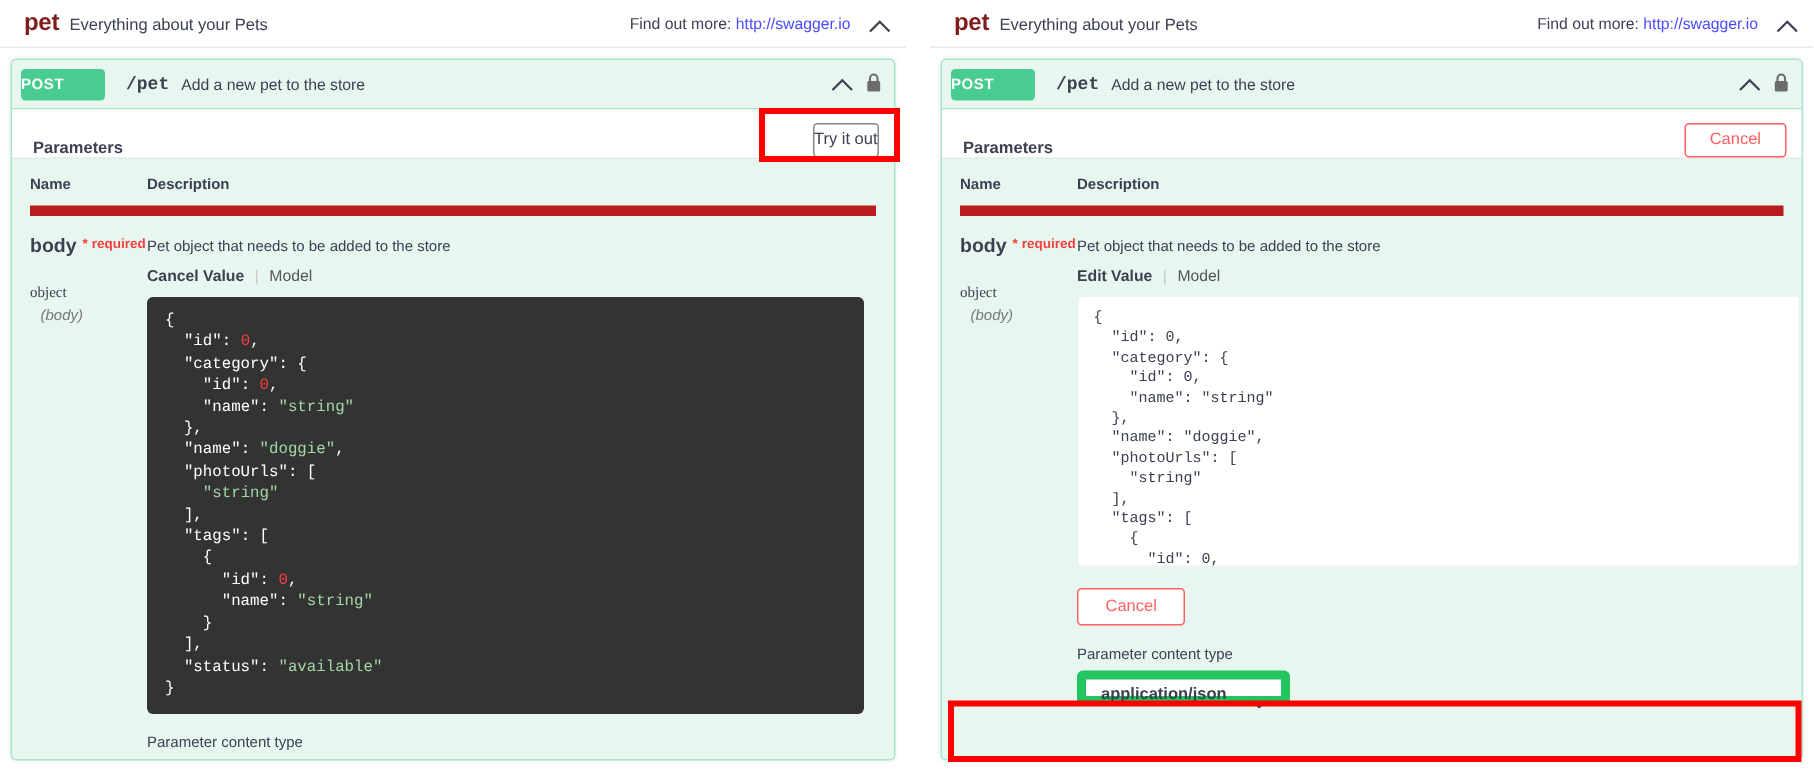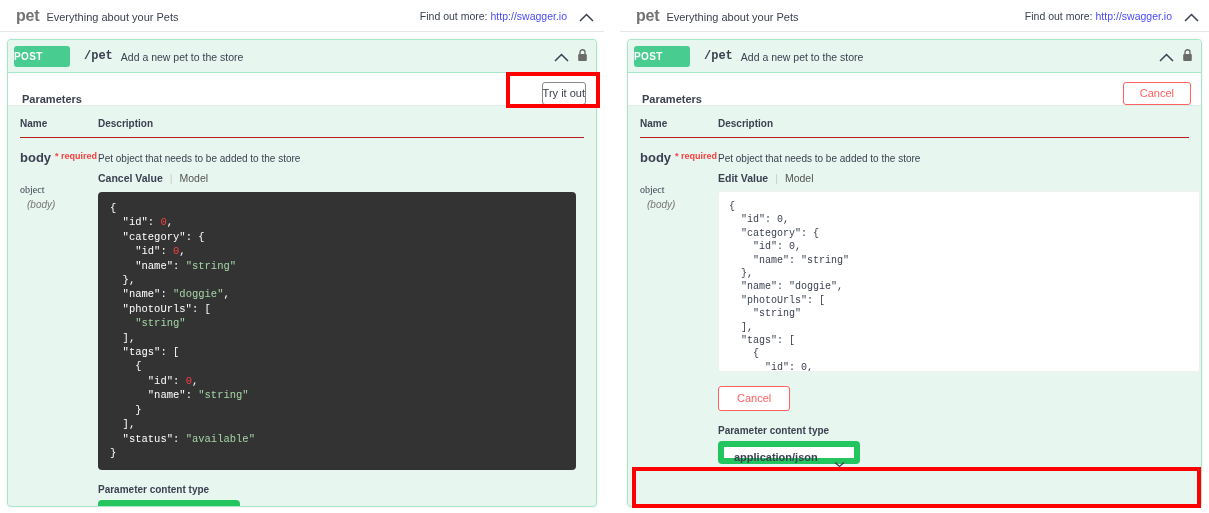--- a/index.html
+++ b/index.html
@@ -38,21 +38,21 @@
     height: 32px;
     display: flex;
     align-items: center;
     border-bottom: 1px solid #e8e8e8;
     padding: 0 10px 0 16px;
     box-sizing: border-box;
   }
   .tag-name {
     font-size: 16px;
     font-weight: bold;
-    color: #737373;
+    color: #7f1d1d;
     letter-spacing: -0.2px;
   }
   .tag-desc {
     font-size: 11px;
     color: #3b4151;
     margin-left: 7px;
     position: relative;
     top: 1px;
   }
   .tag-spacer { flex: 1 1 auto; }
@@ -169,21 +169,21 @@
   .op-body {
     padding: 0;
     background: #e8f6f0;
     position: relative;
     height: 399px;
     box-sizing: border-box;
   }
   .table-head {
     display: flex;
     padding: 12px 0 8px 0;
-    border-bottom: 1px solid #b91c1c;
+    border-bottom: 7px solid #b91c1c;
     margin: 0 12px;
   }
   .col-name  { width: 78px; flex: 0 0 78px; }
   .col-desc  { flex: 1 1 auto; }
   .th {
     font-size: 10px;
     font-weight: bold;
     color: #3b4151;
   }
   .table-row {
@@ -303,21 +303,21 @@
     padding: 5px 18px;
     cursor: pointer;
     display: inline-block;
     line-height: 1.2;
   }
 
   
   .content-type-label {
     font-size: 10px;
     color: #3b4151;
-    font-weight: bold;
+    font-weight: normal;
     margin-top: 14px;
   }
   .select-wrap {
     margin-top: 5px;
     position: relative;
     width: 142px;
     height: 23px;
     border: 6px solid #22c55e;
     border-radius: 4px;
     background: #ffffff;

